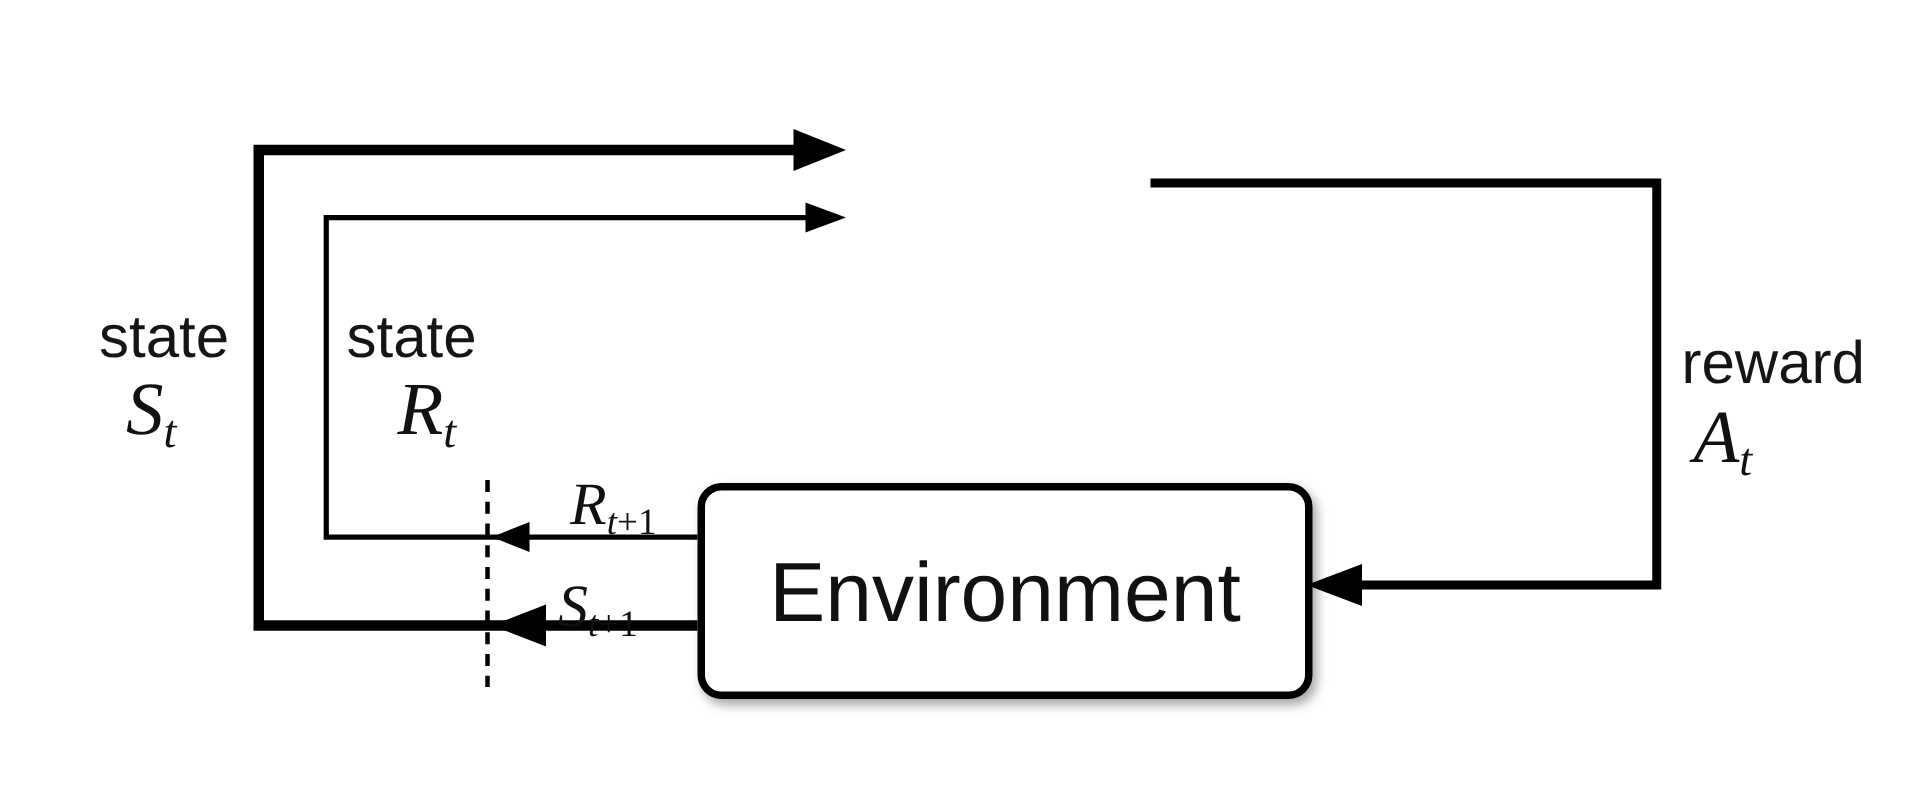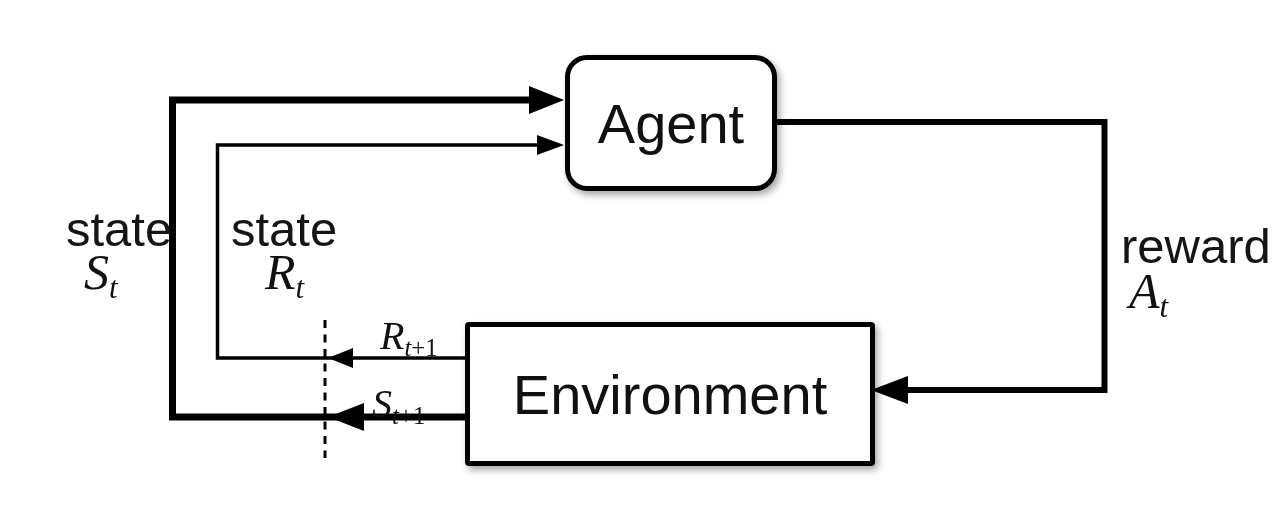--- a/index.html
+++ b/index.html
@@ -8,32 +8,32 @@
     width:1282px;height:526px;
     background:#ffffff;
     font-family:"Liberation Sans", sans-serif;
     overflow:hidden;
   }
   svg.wires{position:absolute;left:0;top:0;width:1282px;height:526px;}
   .node{
     position:absolute;
     background:#ffffff;
     border:5px solid #000000;
-    border-radius:4px;
+    border-radius:16px;
     box-shadow:3px 4px 7px rgba(0,0,0,0.35);
     display:flex;align-items:center;justify-content:center;
     font-size:56px;
     color:#111111;
     letter-spacing:0px;
   }
   .node-agent{left:565px;top:55px;width:202px;height:126px;border-radius:22px;}
   .node-environment{left:465px;top:322px;width:400px;height:134px;}
   .word{
     position:absolute;
-    font-size:49px;
+    font-size:40px;
     color:#151515;
     line-height:1;
     white-space:nowrap;
   }
   .sym{
     position:absolute;
     font-family:Liberation Serif, serif;
     font-style:italic;
     color:#111111;
     line-height:1;
@@ -59,23 +59,20 @@
 
     <polyline points="767,122 1104.5,122 1104.5,390 885,390" fill="none" stroke="#000000" stroke-width="6" stroke-linejoin="miter"></polyline>
     <polygon points="871,390 908,376 908,404" fill="#000000"></polygon>
 
     <polygon points="328,358 353,348 353,368" fill="#000000"></polygon>
     <polygon points="328,417 364,403 364,431" fill="#000000"></polygon>
 
     <line x1="325" y1="320" x2="325" y2="458" stroke="#000000" stroke-width="3" stroke-dasharray="8 6.5"></line>
   </svg>
 
-  <div class="node node-agent">
-    <span>Agent</span>
-  </div>
 
   <div class="node node-environment">
     <span>Environment</span>
   </div>
 
   <div class="word" style="left:66px;top:205px;">state</div>
   <div class="sym sym-big" style="left:84px;top:247px;">
     <span>S</span><span class="sub"><span>t</span></span>
   </div>
 

